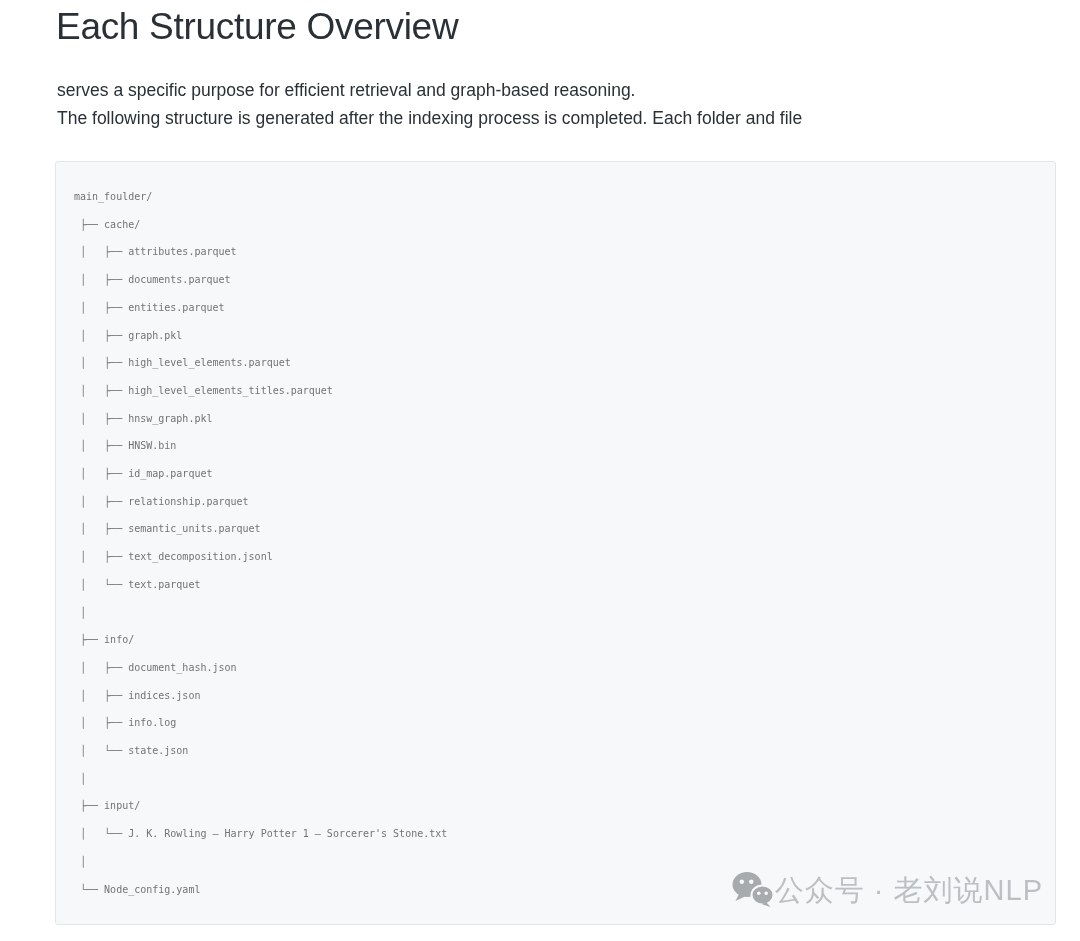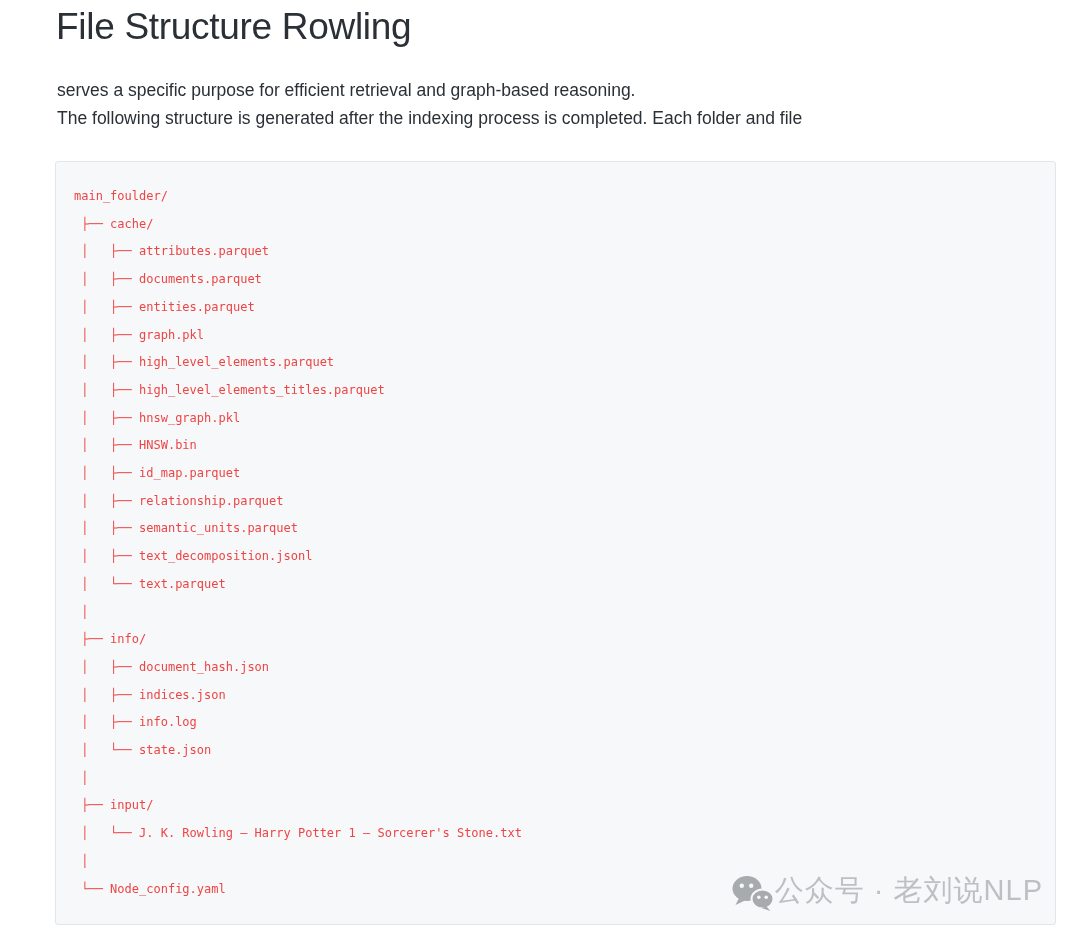--- a/index.html
+++ b/index.html
@@ -43,50 +43,50 @@
     width: 1001px;
     height: 764px;
     background: #f6f8fa;
     border: 1px solid #e3e6e9;
     border-radius: 3px;
   }
   pre.tree {
     margin: 0;
     padding: 21px 18px;
     font-family: "DejaVu Sans Mono", monospace;
-    font-size: 12px;
+    font-size: 10px;
     line-height: 27.7px;
-    color: #ef4444;
+    color: #737373;
     white-space: pre;
     overflow: hidden;
   }
   .watermark {
     position: absolute;
     right: 12px;
     bottom: 13px;
     display: flex;
-    align-items: flex-end;
+    align-items: flex-start;
     user-select: none;
     pointer-events: none;
   }
   .watermark .wm-text {
     font-size: 29px;
     color: #bdc0c3;
     letter-spacing: 1px;
     font-family: "Liberation Sans", sans-serif;
     white-space: nowrap;
   }
   .wechat-icon { display: block; }
 </style>
 </head>
 <body>
 
 <div class="page">
 
-  <h1 class="page-title">File Structure Rowling</h1>
+  <h1 class="page-title">Each Structure Overview</h1>
 
   <div class="intro">
     <div>serves a specific purpose for efficient retrieval and graph-based reasoning.</div>
     <div>The following structure is generated after the indexing process is completed. Each folder and file</div>
   </div>
 
   <div class="code-wrap">
     <pre class="tree">main_foulder/
  ├── cache/
  │   ├── attributes.parquet

